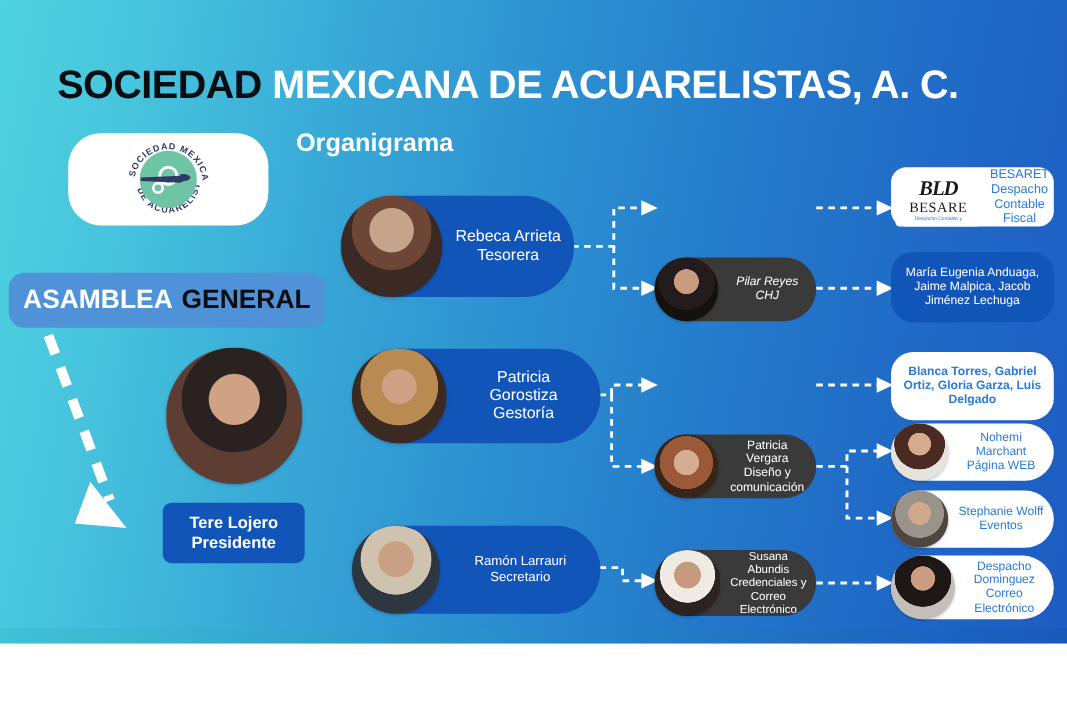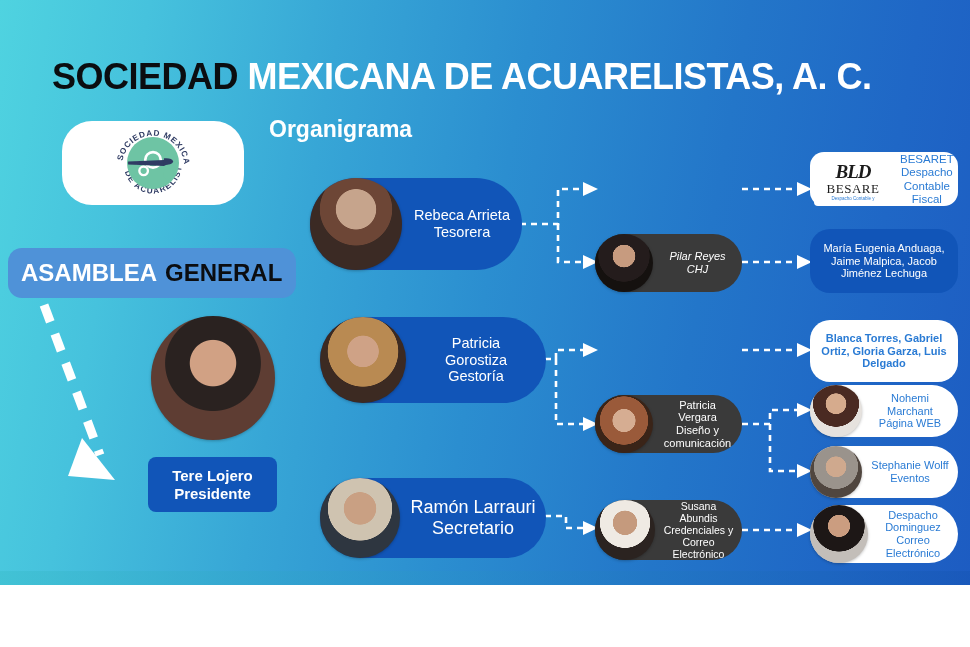--- a/index.html
+++ b/index.html
@@ -221,21 +221,21 @@
     <div class="avatar ph-patriciag" style="width:86px;height:86px;"></div>
     <div class="label" style="font-size:14.5px;">
       <div>Patricia</div>
       <div>Gorostiza</div>
       <div>Gestoría</div>
     </div>
   </div>
 
   <div class="pill node-blue" style="left:320px; top:478px; width:226px; height:80px;">
     <div class="avatar ph-ramon" style="width:80px;height:80px;"></div>
-    <div class="label" style="font-size:18px;">
+    <div class="label" style="font-size:12px;">
       <div>Ramón Larrauri</div>
       <div>Secretario</div>
     </div>
   </div>
 
 
   <div class="pill node-dark" style="left:595px; top:234px; width:147px; height:58px;">
     <div class="avatar ph-pilar" style="width:58px;height:58px;"></div>
     <div class="label" style="font-size:11px;font-style:italic;">
       <div>Pilar Reyes</div>

